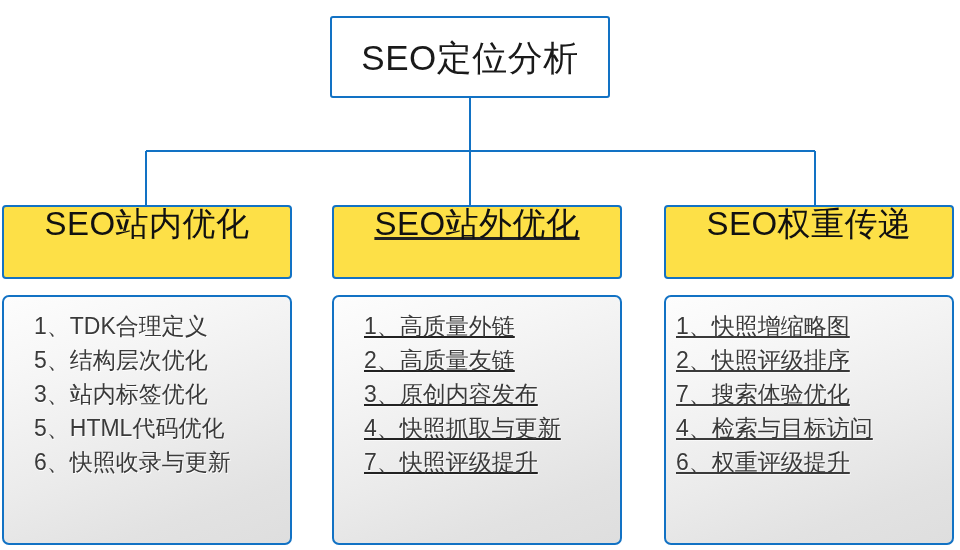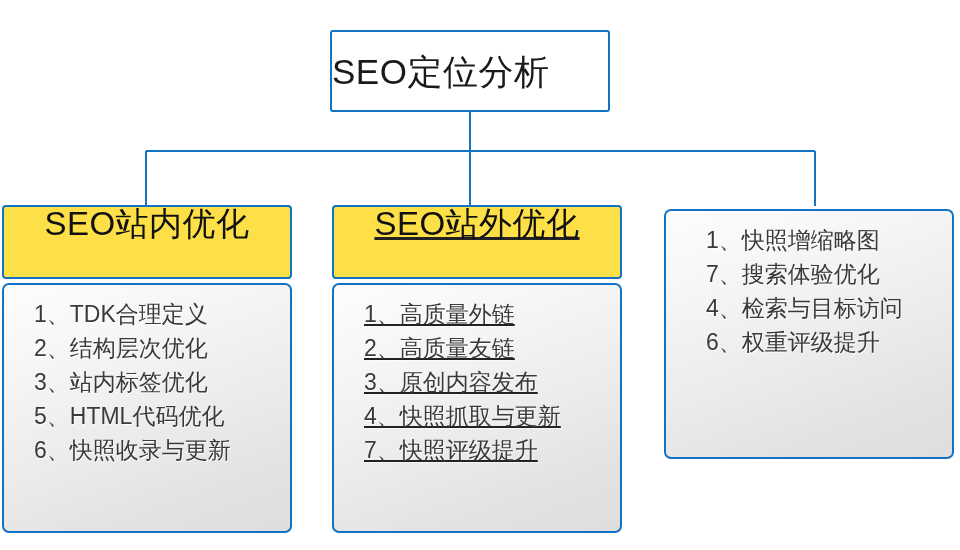--- a/index.html
+++ b/index.html
@@ -27,30 +27,30 @@
     top: 0;
     width: 960px;
     height: 550px;
     pointer-events: none;
   }
 
   
   .root-node {
     position: absolute;
     left: 330px;
-    top: 30px;
+    top: 16px;
     width: 280px;
     height: 82px;
     box-sizing: border-box;
     border: 2px solid #1272c4;
     border-radius: 3px;
     background: #ffffff;
     display: flex;
     align-items: center;
-    justify-content: flex-start;
+    justify-content: center;
   }
   .root-title {
     font-size: 35px;
     line-height: 1;
     letter-spacing: 0.5px;
     color: #1a1a1a;
     white-space: nowrap;
   }
 
   
@@ -79,21 +79,21 @@
     line-height: 1;
     letter-spacing: 0.5px;
     color: #111111;
     white-space: nowrap;
   }
 
   .column-list {
     box-sizing: border-box;
     width: 100%;
     height: 250px;
-    margin-top: 4px;
+    margin-top: 16px;
     border: 2px solid #1272c4;
     border-radius: 7px;
     background: linear-gradient(160deg,
                 #fdfdfd 0%,
                 #f7f7f7 22%,
                 #ebebeb 58%,
                 #e2e2e2 82%,
                 #dedede 100%);
     padding: 12px 0 10px 0;
     display: flex;
@@ -102,21 +102,21 @@
     overflow: hidden;
   }
   .list-item {
     font-size: 23px;
     line-height: 34px;
     color: #3a3a3a;
     padding-left: 30px;
     white-space: nowrap;
     text-shadow: 0.6px 0.6px 0 rgba(255,255,255,0.95);
   }
-  .column-3 .list-item { padding-left: 40px; }
+  .column-3 .list-item { padding-left: 10px; text-decoration: underline; }
 </style>
 </head>
 <body>
 
 <div id="diagram">
 
   <svg class="connector-layer" viewBox="0 0 960 550" width="960" height="550" xmlns="http://www.w3.org/2000/svg">
     <g stroke="#1272c4" stroke-width="2" fill="none" shape-rendering="crispEdges">
       <line x1="470" y1="96" x2="470" y2="151"></line>
       <line x1="146" y1="151" x2="815" y2="151"></line>
@@ -129,42 +129,46 @@
   <div class="root-node">
     <div class="root-title">SEO定位分析</div>
   </div>
 
   <div class="column column-1">
     <div class="column-header">
       <div class="column-header-title">SEO站内优化</div>
     </div>
     <div class="column-list">
       <div class="list-item">1、TDK合理定义</div>
-      <div class="list-item">2、结构层次优化</div>
+      <div class="list-item">5、结构层次优化</div>
       <div class="list-item">3、站内标签优化</div>
       <div class="list-item">5、HTML代码优化</div>
       <div class="list-item">6、快照收录与更新</div>
     </div>
   </div>
 
   <div class="column column-2">
     <div class="column-header">
       <div class="column-header-title">SEO站外优化</div>
     </div>
     <div class="column-list">
       <div class="list-item">1、高质量外链</div>
       <div class="list-item">2、高质量友链</div>
       <div class="list-item">3、原创内容发布</div>
       <div class="list-item">4、快照抓取与更新</div>
       <div class="list-item">7、快照评级提升</div>
     </div>
   </div>
 
   <div class="column column-3">
+    <div class="column-header">
+      <div class="column-header-title">SEO权重传递</div>
+    </div>
     <div class="column-list">
       <div class="list-item">1、快照增缩略图</div>
+      <div class="list-item">2、快照评级排序</div>
       <div class="list-item">7、搜索体验优化</div>
       <div class="list-item">4、检索与目标访问</div>
       <div class="list-item">6、权重评级提升</div>
     </div>
   </div>
 
 </div>
 
 </body></html>

